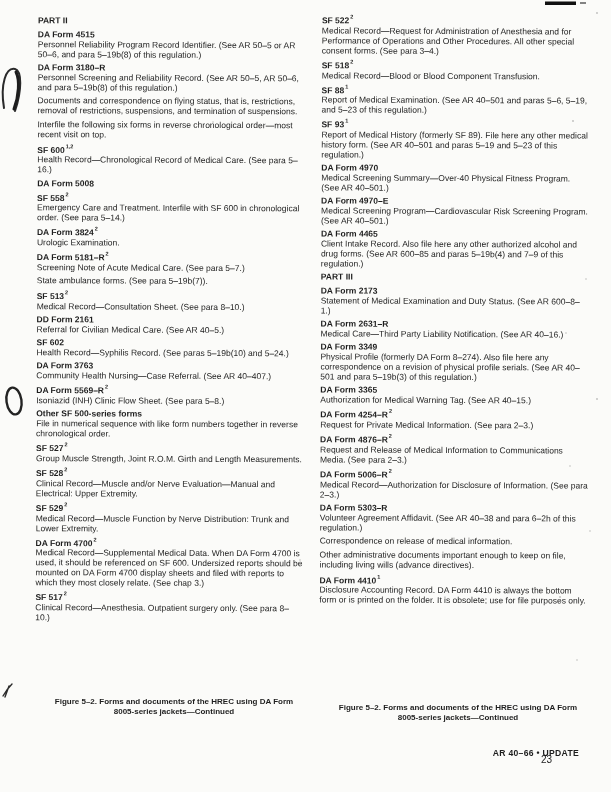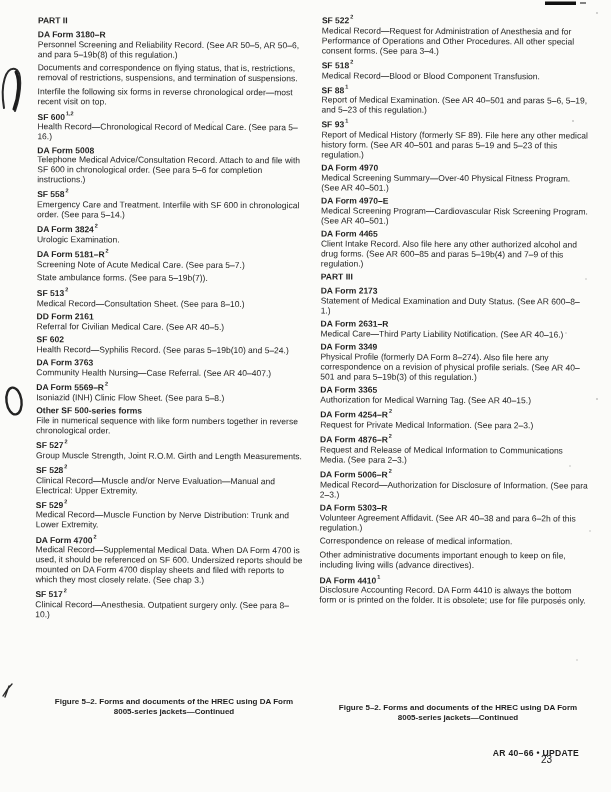--- a/index.html
+++ b/index.html
@@ -47,32 +47,35 @@
 </style>
 </head>
 <body>
 
 <div class="page">
 
   <div class="columns">
     <div class="col" id="col-left">
         <div class="section-heading">PART II</div>
         <div class="entry">
+          <div class="entry-heading">DA Form 4515</div>
+          <div class="entry-body">Personnel Reliability Program Record Identifier. (See AR 50–5 or AR 50–6, and para 5–19b(8) of this regulation.)</div>
+        </div>
+        <div class="entry">
           <div class="entry-heading">DA Form 3180–R</div>
           <div class="entry-body">Personnel Screening and Reliability Record. (See AR 50–5, AR 50–6, and para 5–19b(8) of this regulation.)</div>
         </div>
         <div class="para">Documents and correspondence on flying status, that is, restrictions, removal of restrictions, suspensions, and termination of suspensions.</div>
         <div class="para">Interfile the following six forms in reverse chronological order—most recent visit on top.</div>
         <div class="entry">
           <div class="entry-heading">SF 600<sup>1,2</sup></div>
           <div class="entry-body">Health Record—Chronological Record of Medical Care. (See para 5–16.)</div>
         </div>
         <div class="entry">
           <div class="entry-heading">DA Form 5008</div>
-          <div class="entry-body">Telephone Medical Advice/Consultation Record. Attach to and file with SF 600 in chronological order. (See para 5–6 for completion instructions.)</div>
         </div>
         <div class="entry">
           <div class="entry-heading">SF 558<sup>2</sup></div>
           <div class="entry-body">Emergency Care and Treatment. Interfile with SF 600 in chronological order. (See para 5–14.)</div>
         </div>
         <div class="entry">
           <div class="entry-heading">DA Form 3824<sup>2</sup></div>
           <div class="entry-body">Urologic Examination.</div>
         </div>
         <div class="entry">

